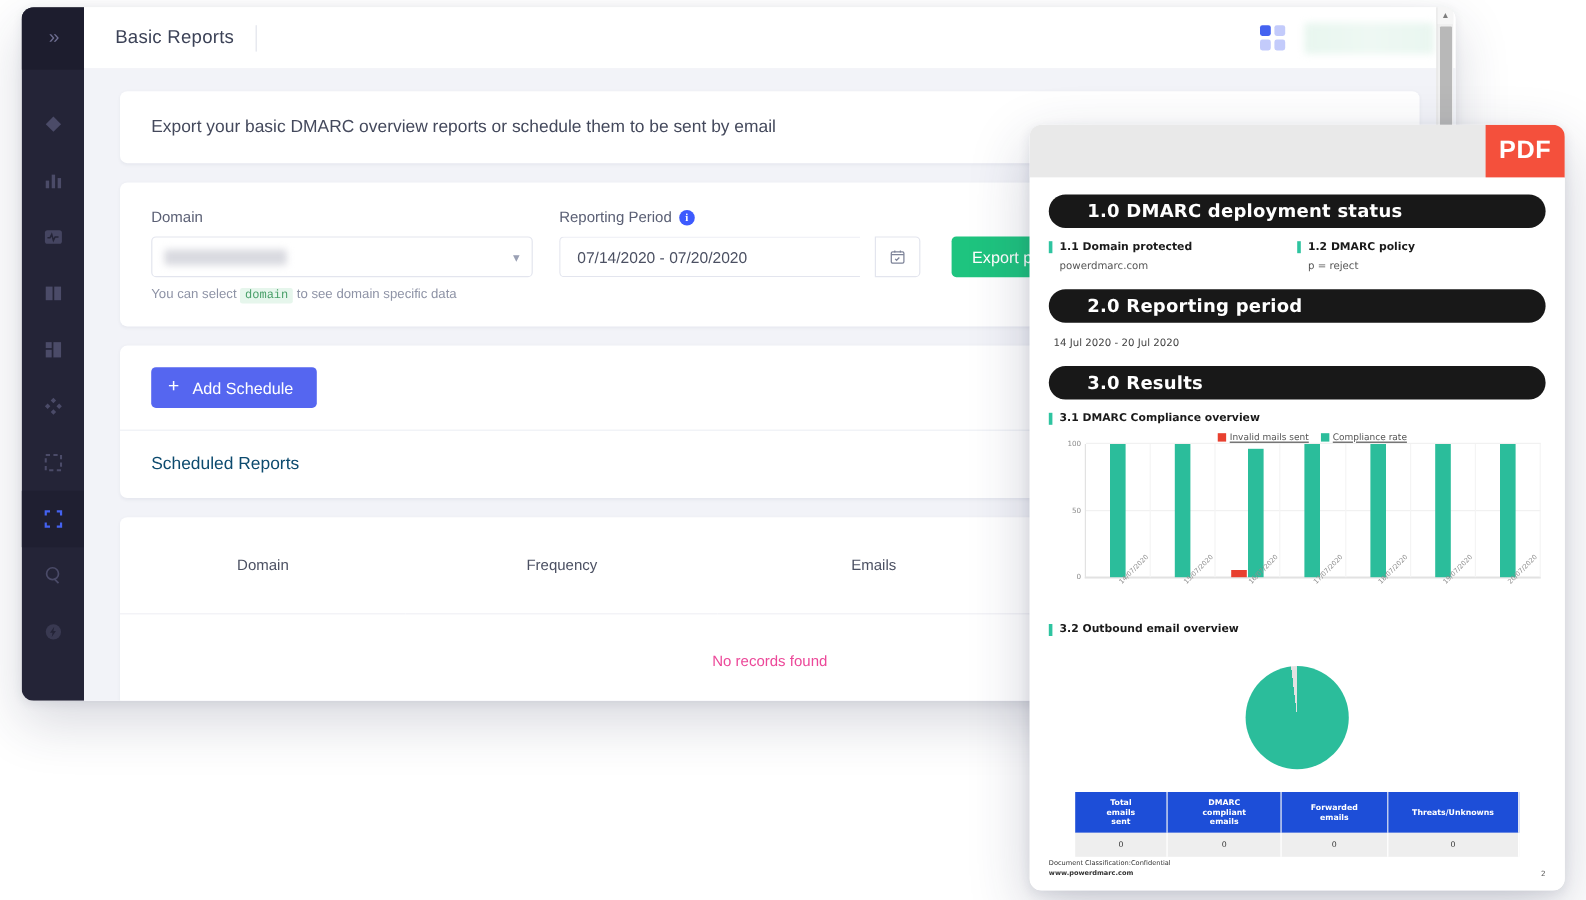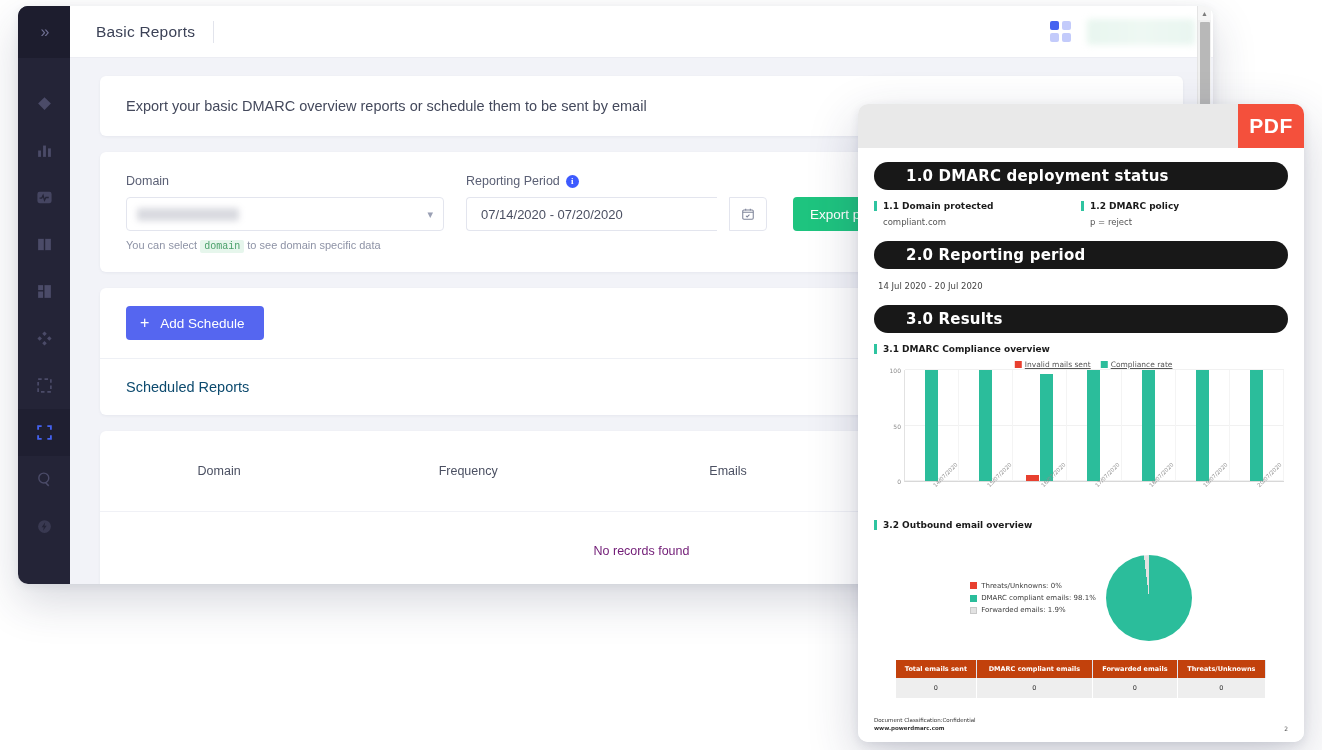--- a/index.html
+++ b/index.html
@@ -130,21 +130,21 @@
     padding: 20px 26px; font-size: 14.5px; color: #0c4a6e;
   }
   .table-card { margin-bottom: 0; }
   .tbl { width: 100%; border-collapse: collapse; }
   .tbl th {
     font-size: 12.5px; color: #4b5062; font-weight: normal;
     padding: 22px 8px; text-align: center; line-height: 1.45;
   }
   .tbl td {
     border-top: 1px solid #f0f1f6; padding: 32px 8px;
-    text-align: center; font-size: 12.5px; color: #701a75;
+    text-align: center; font-size: 12.5px; color: #ec4899;
   }
 
   
   .app-scroll {
     position: absolute; right: 2px; top: 0; width: 14px; height: 100%;
     background: #f0f0f0; border-left: 1px solid #e4e4e4;
   }
   .app-scroll .arrow {
     height: 14px; display: flex; align-items: center; justify-content: center;
     color: #7d7d7d; font-size: 7px; background: #f6f6f6;
@@ -227,22 +227,22 @@
   .pie-wrap { display: flex; align-items: center; justify-content: center; gap: 10px; margin: 18px 0 10px 0; height: 100px; }
   .pie-legend { font-size: 7px; color: #3b3b3b; line-height: 1.75; }
   .pie-legend div { display: flex; align-items: center; gap: 4px; }
   .pie {
     width: 86px; height: 86px; border-radius: 50%;
     background: conic-gradient(#2bbd9b 0deg 353.2deg, #e2e2e2 353.2deg 360deg);
   }
 
   .pdf-table { margin: 12px 22px 0 22px; border-collapse: collapse; width: calc(100% - 44px); }
   .pdf-table th {
-    background: #c2410c; color: #fff; font-size: 6.5px; font-weight: bold;
-    padding: 5px 2px; text-align: center; border-right: 1px solid #dfe4f2;
+    background: #1d4ed8; color: #fff; font-size: 6.5px; font-weight: bold;
+    padding: 5px 20px; text-align: center; border-right: 1px solid #dfe4f2;
   }
   .pdf-table td {
     background: #eeeeee; font-size: 6.5px; color: #333;
     padding: 6px 2px; text-align: center; border-right: 1px solid #fff;
   }
   .pdf-footer {
     position: absolute; left: 16px; right: 16px; bottom: 10px;
     display: flex; align-items: flex-end; justify-content: space-between;
   }
   .pdf-footer .fl { font-size: 5.5px; color: #333; line-height: 1.5; }
@@ -429,21 +429,21 @@
       <div class="pdf-badge">PDF</div>
     </div>
 
     <div class="pdf-page">
 
       <div class="sec-bar">1.0 DMARC deployment status</div>
 
       <div class="two-col">
         <div>
           <div class="sub-h">1.1 Domain protected</div>
-          <div class="sub-v">compliant.com</div>
+          <div class="sub-v">powerdmarc.com</div>
         </div>
         <div>
           <div class="sub-h">1.2 DMARC policy</div>
           <div class="sub-v">p = reject</div>
         </div>
       </div>
 
       <div class="sec-bar">2.0 Reporting period</div>
       <div class="period">14 Jul 2020 - 20 Jul 2020</div>
 
@@ -504,34 +504,20 @@
                 <div class="bc-bar green" style="height: 100%; background: rgb(43, 189, 155);"></div>
                 <span class="bc-xlab">20/07/2020</span>
               </div>
             </div>
         </div>
       </div>
 
       <div class="chart-title" style="margin-top:12px">3.2 Outbound email overview</div>
 
       <div class="pie-wrap">
-        <div class="pie-legend" id="pie-legend">
-            <div>
-              <i class="sw" style="background: rgb(232, 64, 47);"></i>
-              <span>Threats/Unknowns: 0%</span>
-            </div>
-            <div>
-              <i class="sw" style="background: rgb(43, 189, 155);"></i>
-              <span>DMARC compliant emails: 98.1%</span>
-            </div>
-            <div>
-              <i class="sw" style="background: rgb(226, 226, 226); border: 1px solid rgb(201, 201, 201);"></i>
-              <span>Forwarded emails: 1.9%</span>
-            </div>
-          </div>
         <div class="pie"></div>
       </div>
 
       <table class="pdf-table">
         <thead>
           <tr id="pdf-th-row">
               <th>Total emails sent</th>
               <th>DMARC compliant emails</th>
               <th>Forwarded emails</th>
               <th>Threats/Unknowns</th>

